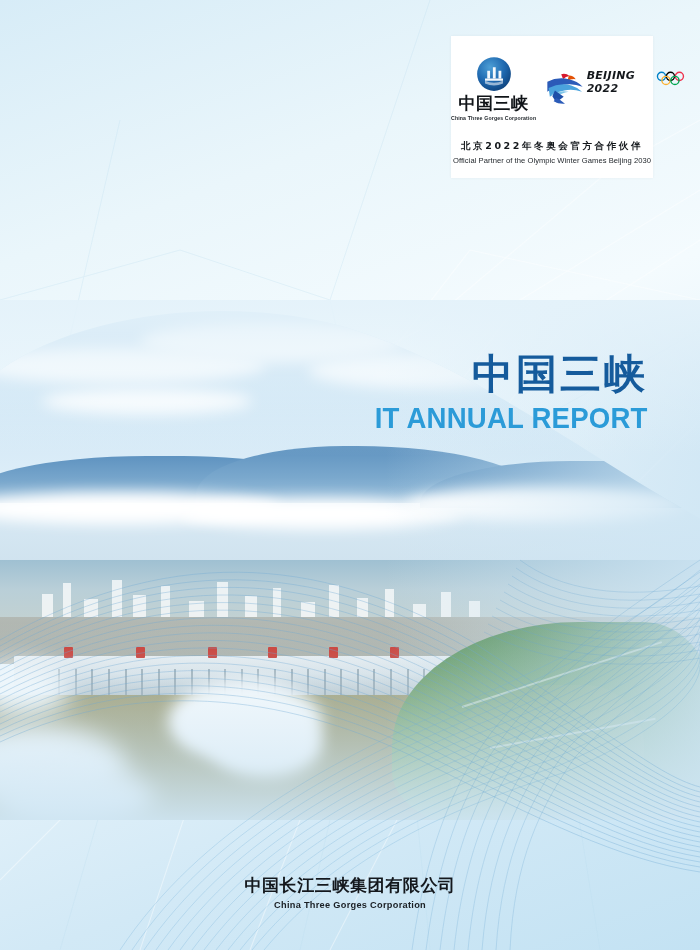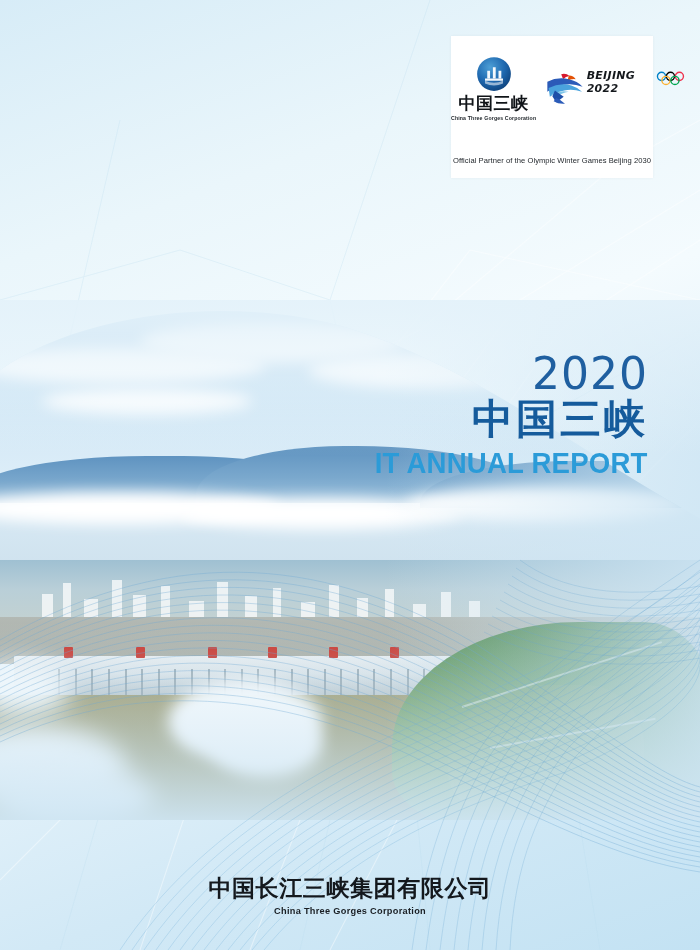--- a/index.html
+++ b/index.html
@@ -270,21 +270,21 @@
   }
 
   
   .footer {
     position: absolute;
     left: 0; right: 0;
     top: 876px;
     text-align: center;
   }
   .f-cn {
-    font-size: 23px;
+    font-size: 17px;
     font-weight: 700;
     letter-spacing: .6px;
     color: #14181d;
     line-height: 1.1;
     font-family: "DejaVu Sans", sans-serif;
   }
   .f-en {
     font-size: 9.2px;
     font-weight: 700;
     letter-spacing: .3px;
@@ -534,25 +534,25 @@
             <circle cx="16" cy="12" r="10" stroke="#0081c8"></circle>
             <circle cx="38" cy="12" r="10" stroke="#000000"></circle>
             <circle cx="60" cy="12" r="10" stroke="#ee334e"></circle>
             <circle cx="27" cy="22" r="10" stroke="#fcb131"></circle>
             <circle cx="49" cy="22" r="10" stroke="#00a651"></circle>
           </g>
         </svg>
       </div>
     </div>
 
+    <div class="partner-cn">北京2022年冬奥会官方合作伙伴</div>
     <div class="partner-en">Official Partner of the Olympic Winter Games Beijing 2030</div>
   </div>
 
   <div class="title-block">
-    <div class="t-year">2020</div>
     <div class="t-cn2">中国三峡</div>
     <div class="t-en">IT ANNUAL REPORT</div>
   </div>
 
   <div class="footer">
     <div class="f-cn">中国长江三峡集团有限公司</div>
     <div class="f-en">China Three Gorges Corporation</div>
   </div>
 
 </div>

